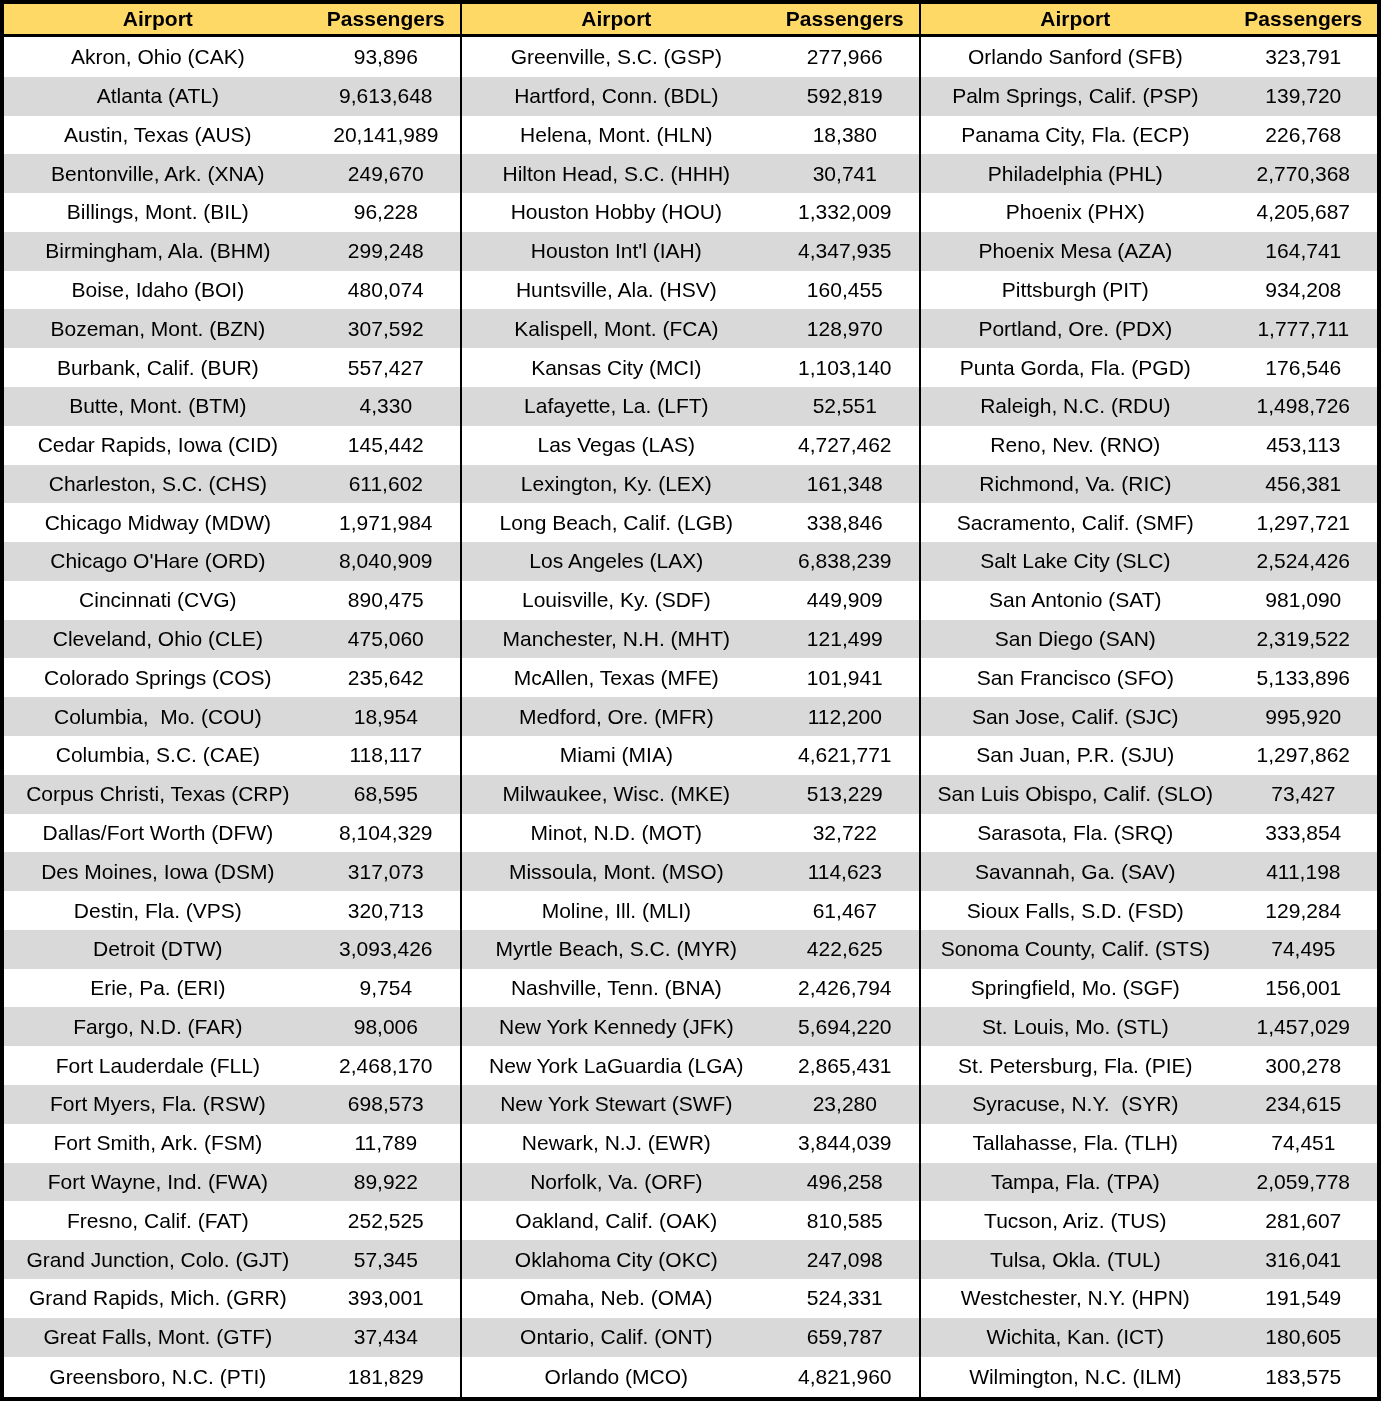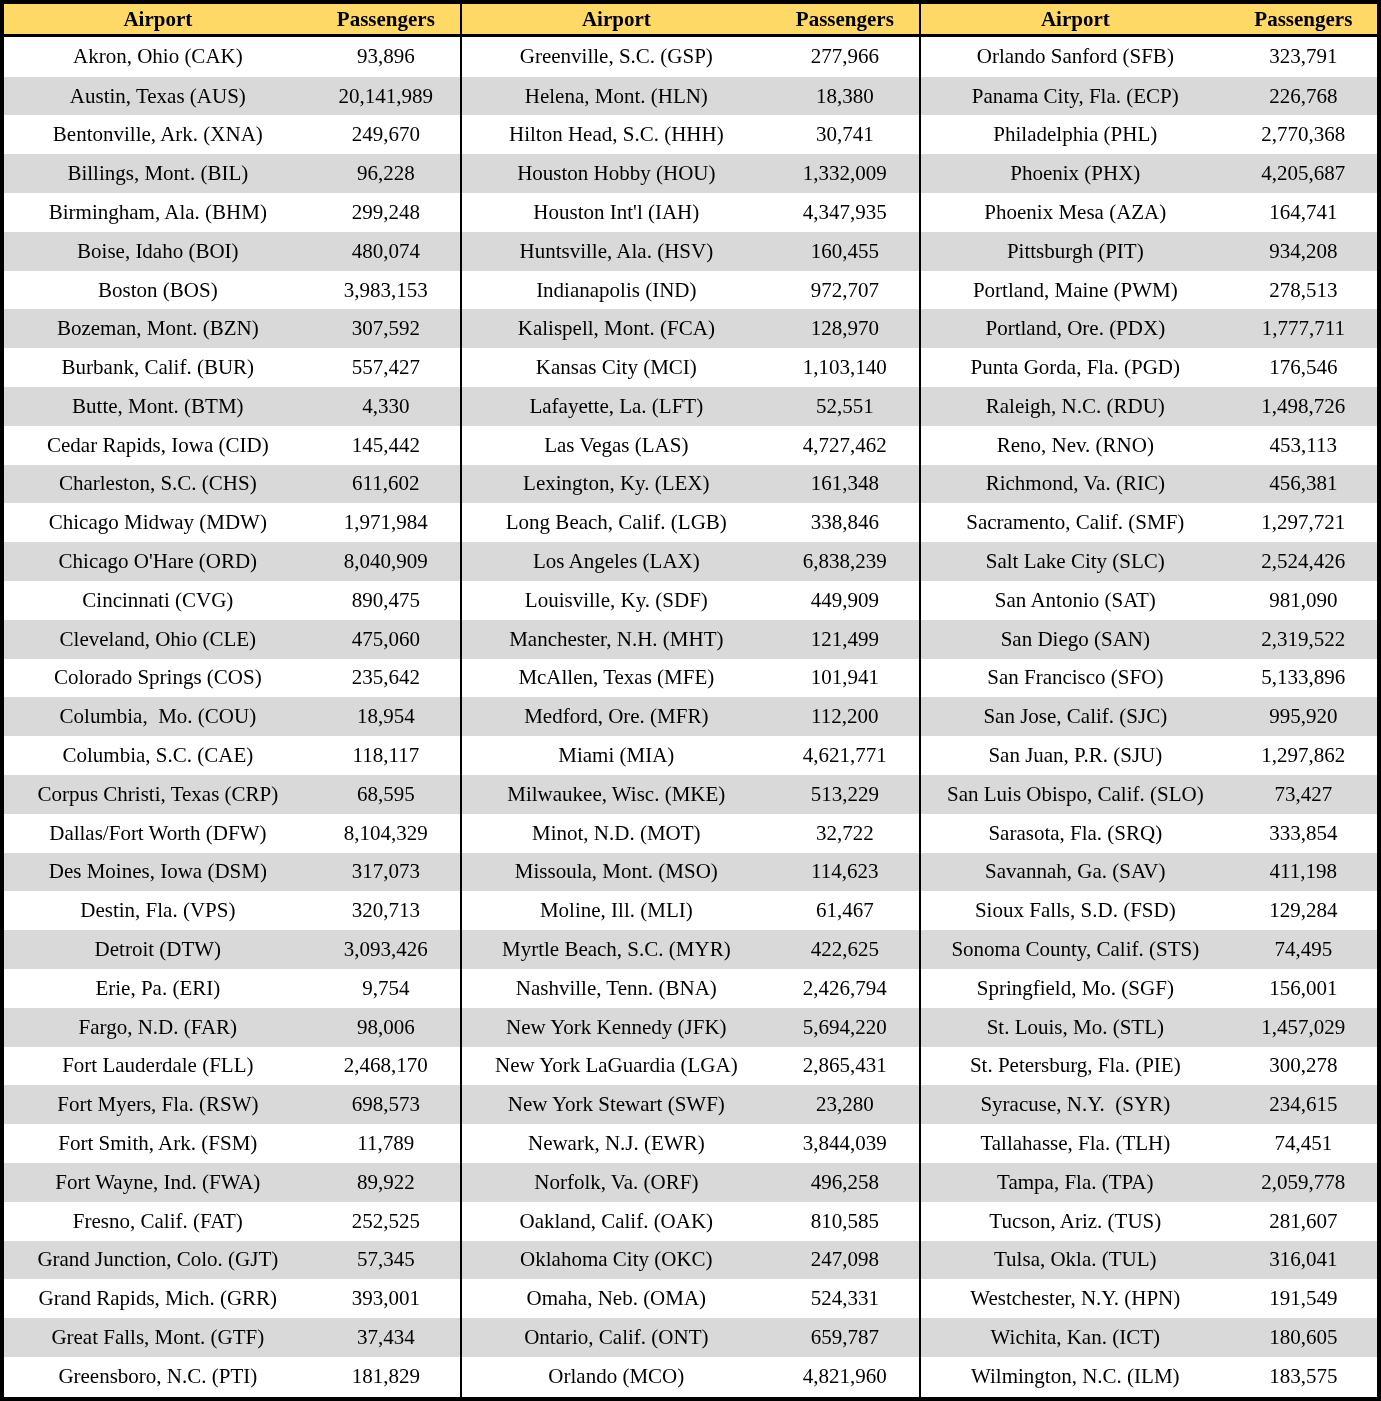--- a/index.html
+++ b/index.html
@@ -7,21 +7,21 @@
     padding: 0;
     background: #ffffff;
   }
   table.airport-table {
     width: 1381px;
     height: 1401px;
     box-sizing: border-box;
     border-collapse: collapse;
     table-layout: fixed;
     border: 4px solid var(--border, #000);
-    font-family: Liberation Serif, serif;
+    font-family: Liberation Sans, sans-serif;
     color: var(--text, #000);
   }
   col.airport-col { width: 309px; }
   col.pax-col { width: 149px; }
   th {
     background: var(--header-bg, #FFD966);
     font-size: 21px;
     font-weight: 700;
     height: 30px;
     padding: 0;
@@ -72,20 +72,28 @@
   <tbody id="table-body">
       <tr>
         <td>Akron, Ohio (CAK)</td>
         <td>93,896</td>
         <td class="group-start">Greenville, S.C. (GSP)</td>
         <td>277,966</td>
         <td class="group-start">Orlando Sanford (SFB)</td>
         <td>323,791</td>
       </tr>
       <tr>
+        <td>Atlanta (ATL)</td>
+        <td>9,613,648</td>
+        <td class="group-start">Hartford, Conn. (BDL)</td>
+        <td>592,819</td>
+        <td class="group-start">Palm Springs, Calif. (PSP)</td>
+        <td>139,720</td>
+      </tr>
+      <tr>
         <td>Austin, Texas (AUS)</td>
         <td>20,141,989</td>
         <td class="group-start">Helena, Mont. (HLN)</td>
         <td>18,380</td>
         <td class="group-start">Panama City, Fla. (ECP)</td>
         <td>226,768</td>
       </tr>
       <tr>
         <td>Bentonville, Ark. (XNA)</td>
         <td>249,670</td>
@@ -112,28 +120,20 @@
       </tr>
       <tr>
         <td>Boise, Idaho (BOI)</td>
         <td>480,074</td>
         <td class="group-start">Huntsville, Ala. (HSV)</td>
         <td>160,455</td>
         <td class="group-start">Pittsburgh (PIT)</td>
         <td>934,208</td>
       </tr>
       <tr>
-        <td>Boston (BOS)</td>
-        <td>3,983,153</td>
-        <td class="group-start">Indianapolis (IND)</td>
-        <td>972,707</td>
-        <td class="group-start">Portland, Maine (PWM)</td>
-        <td>278,513</td>
-      </tr>
-      <tr>
         <td>Bozeman, Mont. (BZN)</td>
         <td>307,592</td>
         <td class="group-start">Kalispell, Mont. (FCA)</td>
         <td>128,970</td>
         <td class="group-start">Portland, Ore. (PDX)</td>
         <td>1,777,711</td>
       </tr>
       <tr>
         <td>Burbank, Calif. (BUR)</td>
         <td>557,427</td>

